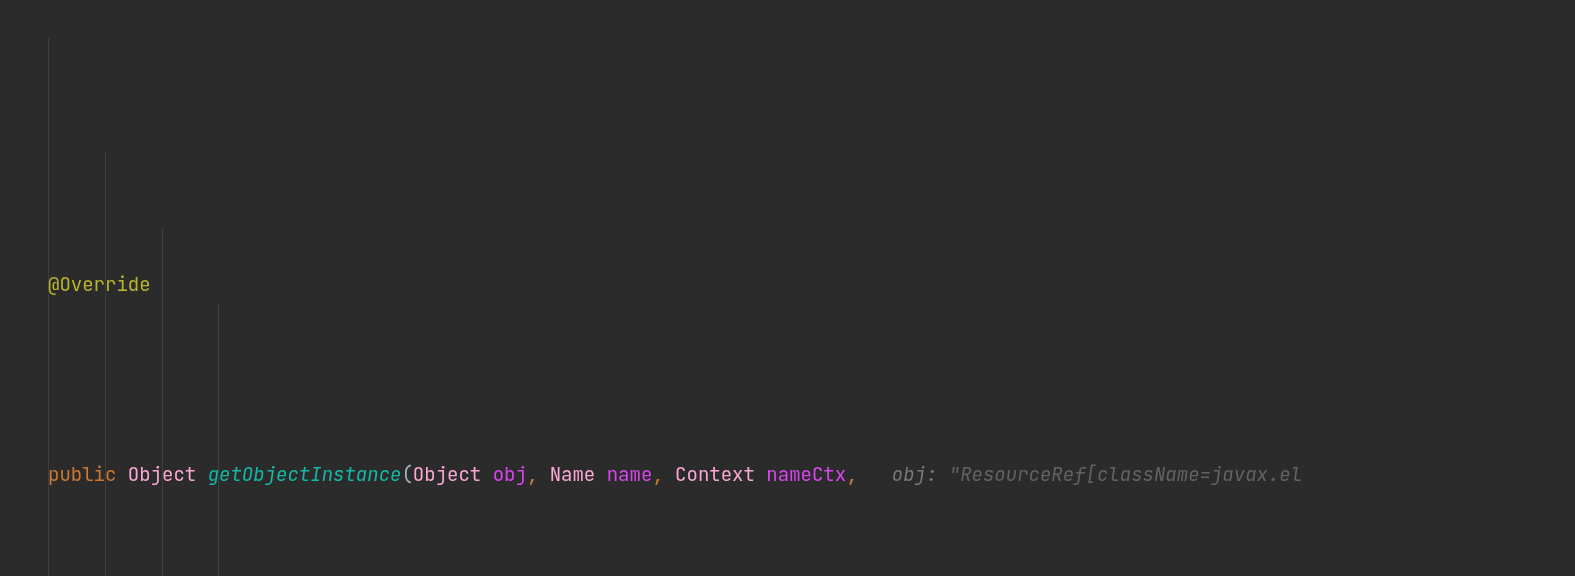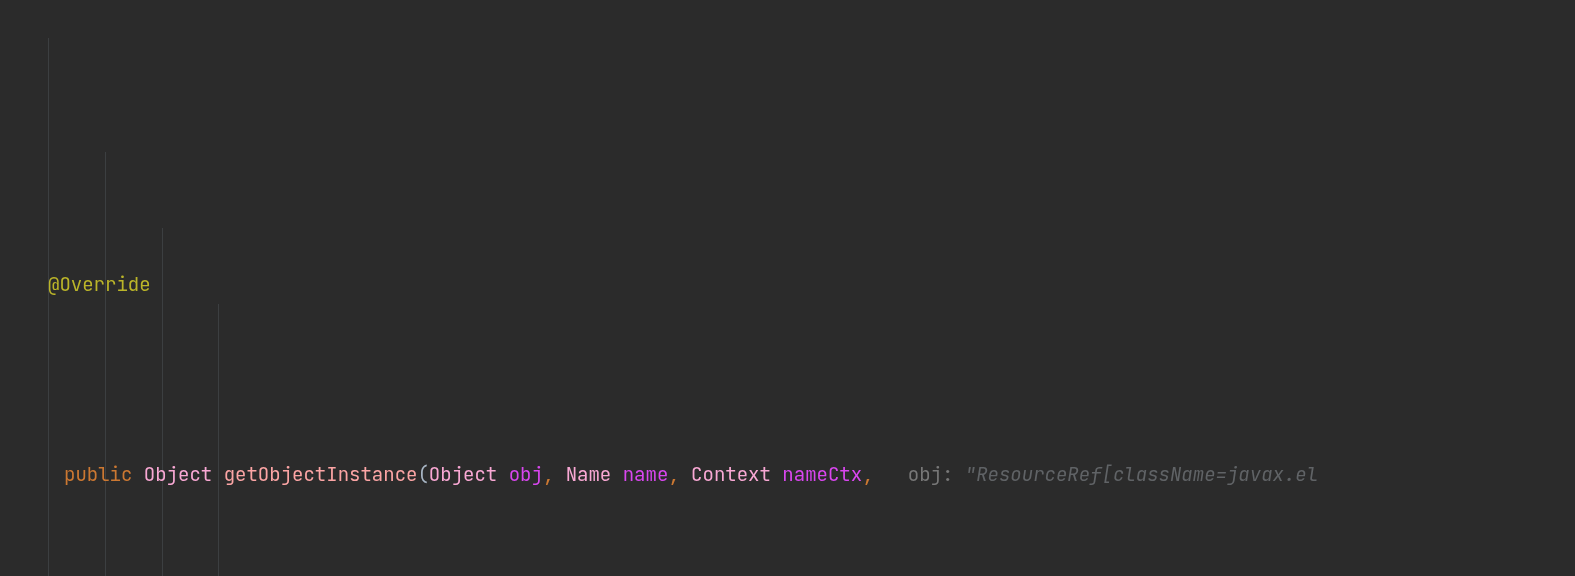--- a/index.html
+++ b/index.html
@@ -50,43 +50,44 @@
       bottom: 0;
     }
     .code-content {
       position: relative;
     }
     .annotation {
       color: #bbb529;
     }
     .keyword {
       color: #cc7832;
-      padding-left: 16px;
     }
     .type {
       color: #f9a8d4;
     }
     .method-decl {
-      color: #fca5a5;
+      color: #14b8a6;
+      font-style: italic;
     }
     .param {
       color: #d946ef;
     }
     .punct {
       color: #a9b7c6;
     }
     .comma {
       color: #cc7832;
     }
     .inline-hint {
       color: #606366;
       font-style: italic;
     }
     .inline-hint-label {
       color: #787878;
+      font-style: italic;
     }
   </style>
 </head>
 <body>
 
 <div class="editor">
 
   
   <div class="indent-guides">
     <div class="indent-guide" style="left:0px; top:38px; height:538px;"></div>

